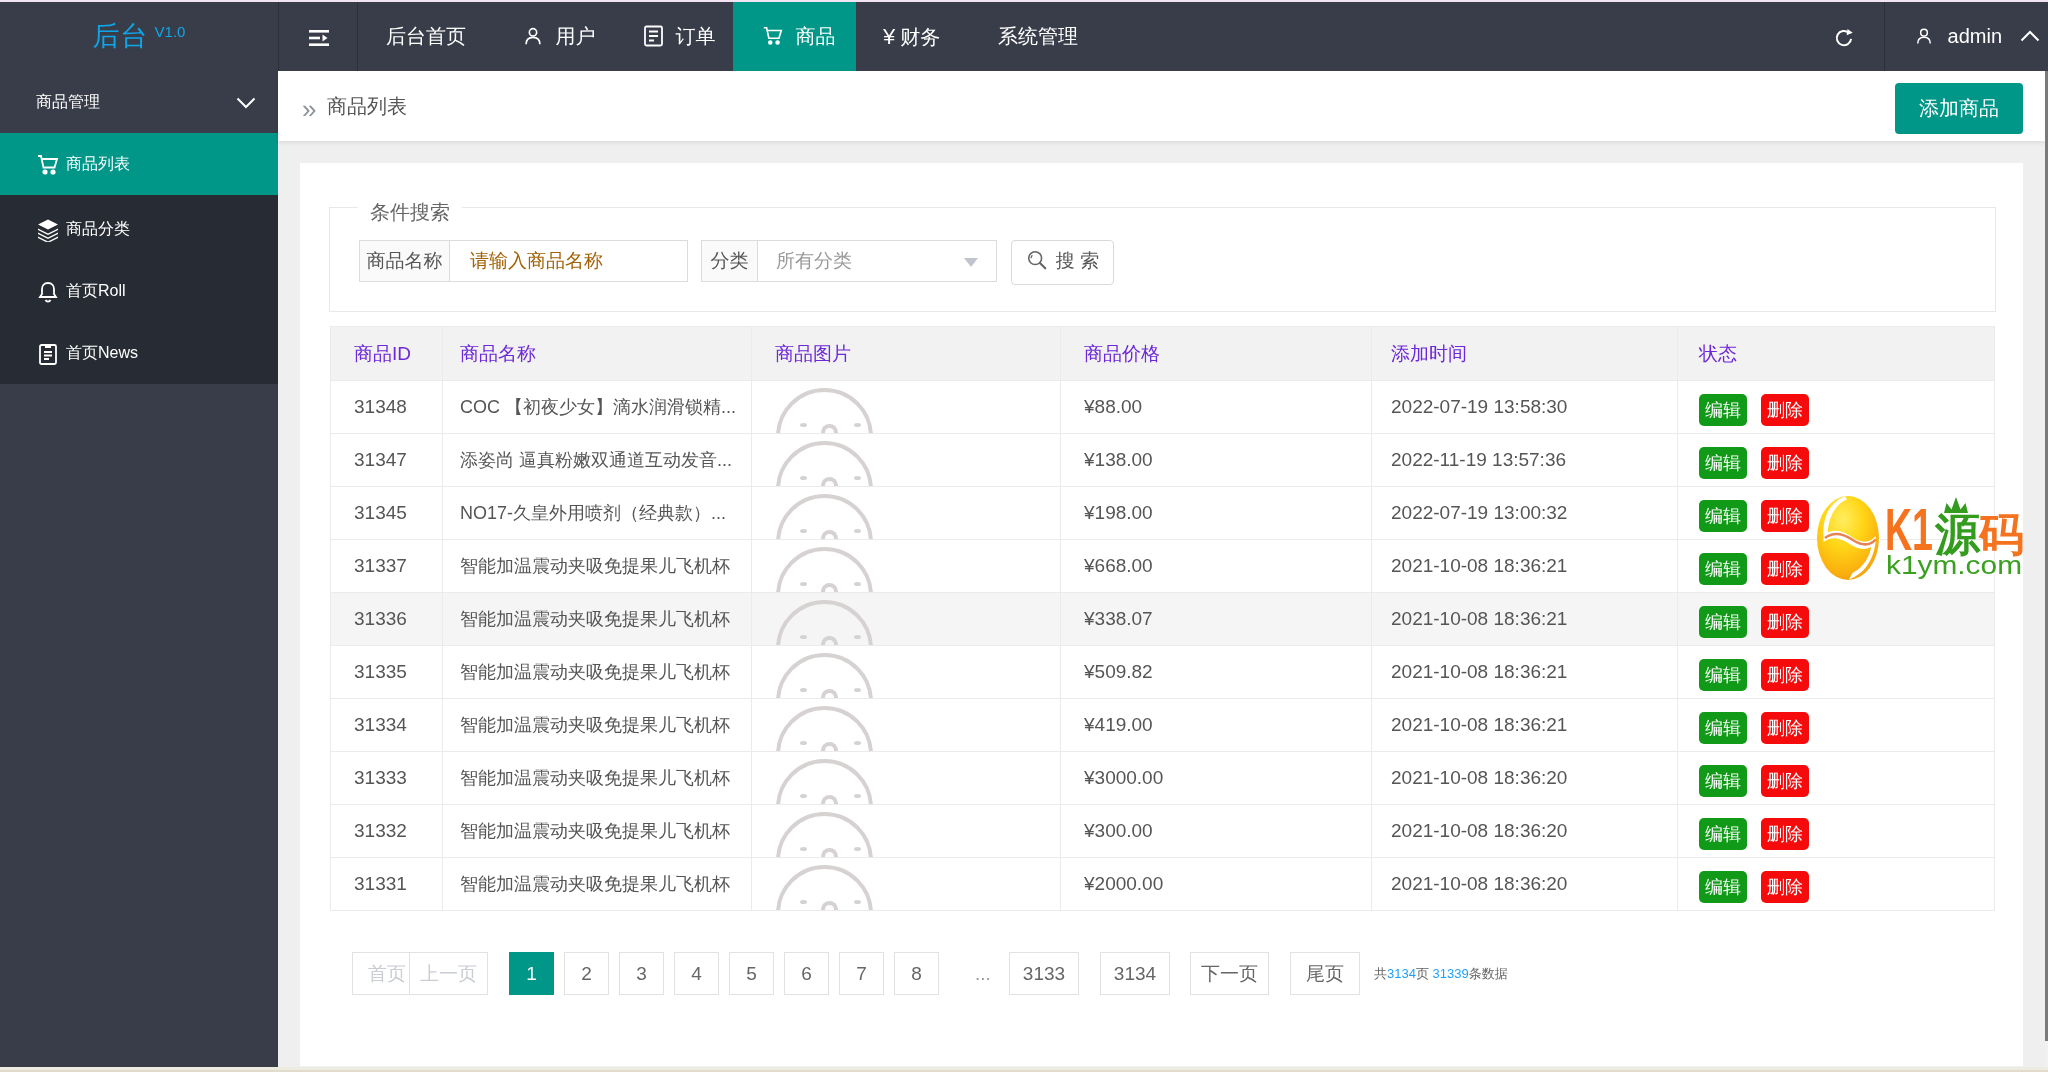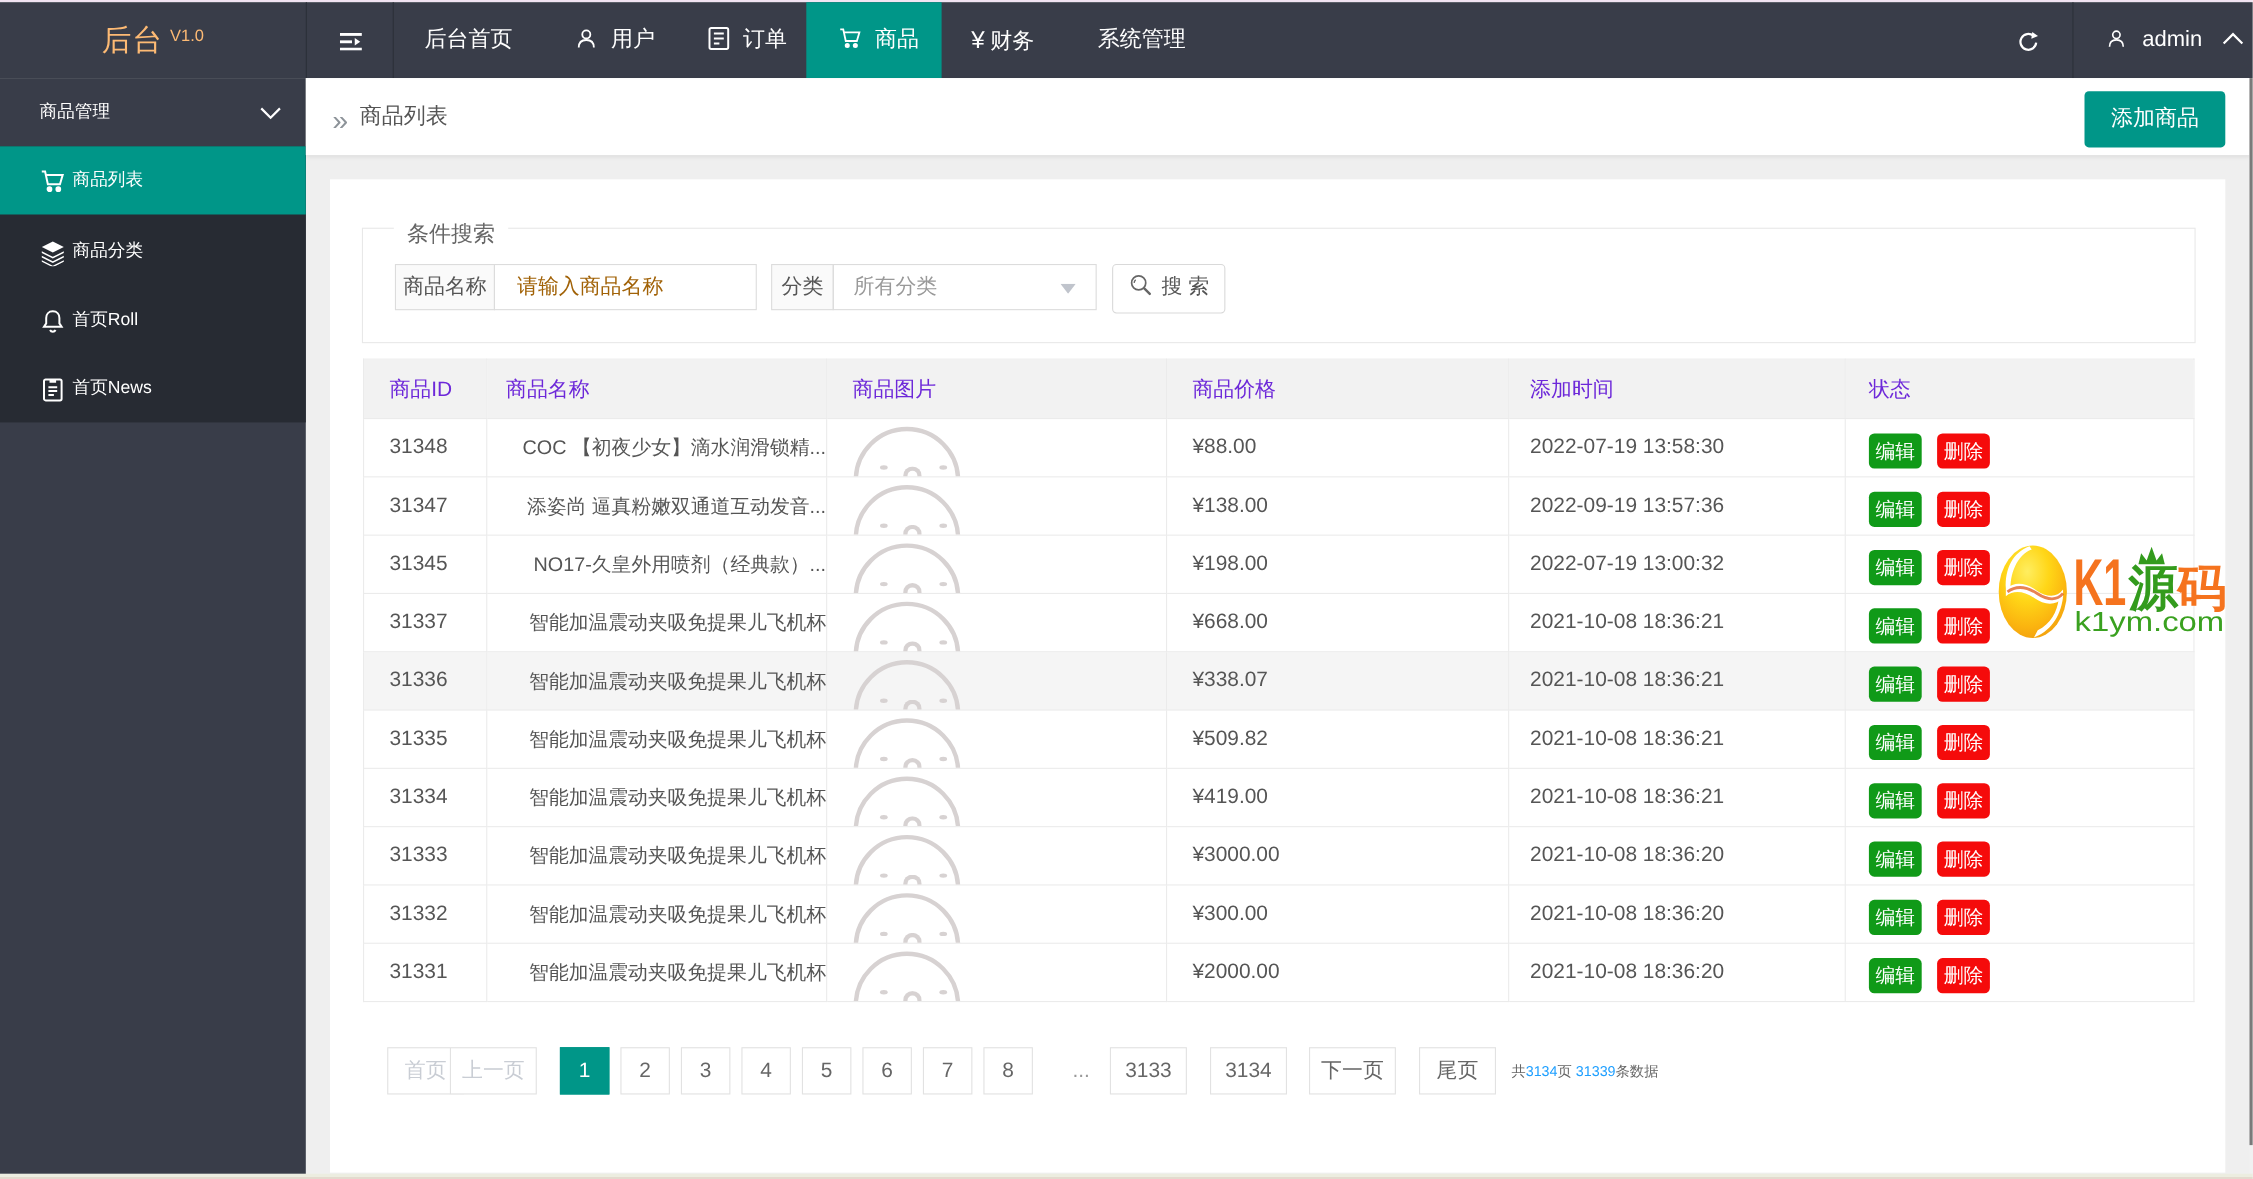--- a/index.html
+++ b/index.html
@@ -3,21 +3,21 @@
 <meta charset="utf-8">
 <style>
 * { margin:0; padding:0; box-sizing:border-box; }
 html,body { width:2048px; height:1072px; overflow:hidden; font-family:"Liberation Sans", sans-serif; }
 body { position:relative; background:#EFEFEF; }
 .abs { position:absolute; }
 
 #topstrip { left:0; top:0; width:2048px; height:2px; background:#F2E4F2; }
 
 #header { left:0; top:2px; width:2048px; height:69px; background:#393D49; }
-#logo { left:0; top:0; width:278px; height:69px; color:#fdba74; text-align:center; line-height:69px; }
+#logo { left:0; top:0; width:278px; height:69px; color:#0ea5e9; text-align:center; line-height:69px; }
 #logo .t1 { font-size:27px; letter-spacing:1px; }
 #logo .t2 { font-size:15px; position:relative; top:-8px; margin-left:6px; }
 .hdiv { top:0; width:1px; height:69px; background:#2C3039; }
 .navitem { top:0; height:69px; line-height:69px; color:#fff; font-size:20px; white-space:nowrap; }
 #navactive { left:733px; top:0; width:123px; height:69px; background:#009688; }
 .navicon { display:inline-block; vertical-align:middle; margin-top:-4px; }
 
 #sidebar { left:0; top:71px; width:278px; height:1001px; background:#393D49; }
 #submenu { left:0; top:62px; width:278px; height:251px; background:#272B33; }
 .sideitem { left:0; width:278px; height:62px; line-height:62px; color:#fff; font-size:16px; }
@@ -29,21 +29,21 @@
 #card { left:300px; top:163px; width:1723px; height:903px; background:#fff; }
 
 #fs { left:329px; top:207px; width:1667px; height:105px; border:1px solid #E8E8E8; }
 #fslegend { left:358px; top:199px; background:#fff; padding:0 12px; font-size:20px; color:#666; }
 .fbox { top:240px; height:42px; border:1px solid #DCDCDC; font-size:19px; line-height:40px; }
 .flabel { background:#FAFAFA; color:#555; text-align:center; }
 
 #tbl { left:330px; top:326px; width:1664px; border-collapse:collapse; table-layout:fixed; font-size:19px; color:#555; }
 #tbl th, #tbl td { border:1px solid #EBEBEB; font-weight:normal; text-align:left; padding:0 0 0 23px; overflow:hidden; white-space:nowrap; }
 #tbl th:nth-child(2), #tbl td:nth-child(2) { padding-left:17px; }
-#tbl td:nth-child(2) { font-size:18px;text-align:right; }
+#tbl td:nth-child(2) { font-size:18px; }
 #tbl th:nth-child(5), #tbl td:nth-child(5) { padding-left:19px; }
 #tbl th:nth-child(6), #tbl td:nth-child(6) { padding-left:21px; }
 #tbl thead tr { height:54px; background:#F2F2F2; }
 #tbl thead th { color:#6d28d9; }
 #tbl tbody tr { height:53px; background:#fff; }
 #tbl tbody tr.hov { background:#F5F5F5; }
 .imgcell { position:relative; overflow:hidden; }
 .imgcell i { display:block; position:absolute; }
 .imgcell .c { left:24px; top:7px; width:97px; height:97px; border:4px solid #D7D2D2; border-radius:50%; }
 .imgcell .e { width:7px; height:4px; background:#D7D2D2; border-radius:50%; top:42px; }
@@ -220,21 +220,21 @@
   <tr>
         <td>31347</td>
         <td>添姿尚 逼真粉嫩双通道互动发音...</td>
         <td class="imgcell">
           <i class="c"></i>
           <i class="e x1"></i>
           <i class="e x2"></i>
           <i class="m"></i>
         </td>
         <td>¥138.00</td>
-        <td>2022-09-19 13:57:36</td>
+        <td>2022-11-19 13:57:36</td>
         <td><span class="btn g">编辑</span><span class="btn r">删除</span></td>
       </tr>
   <tr>
         <td>31345</td>
         <td>NO17-久皇外用喷剂（经典款）...</td>
         <td class="imgcell">
           <i class="c"></i>
           <i class="e x1"></i>
           <i class="e x2"></i>
           <i class="m"></i>

